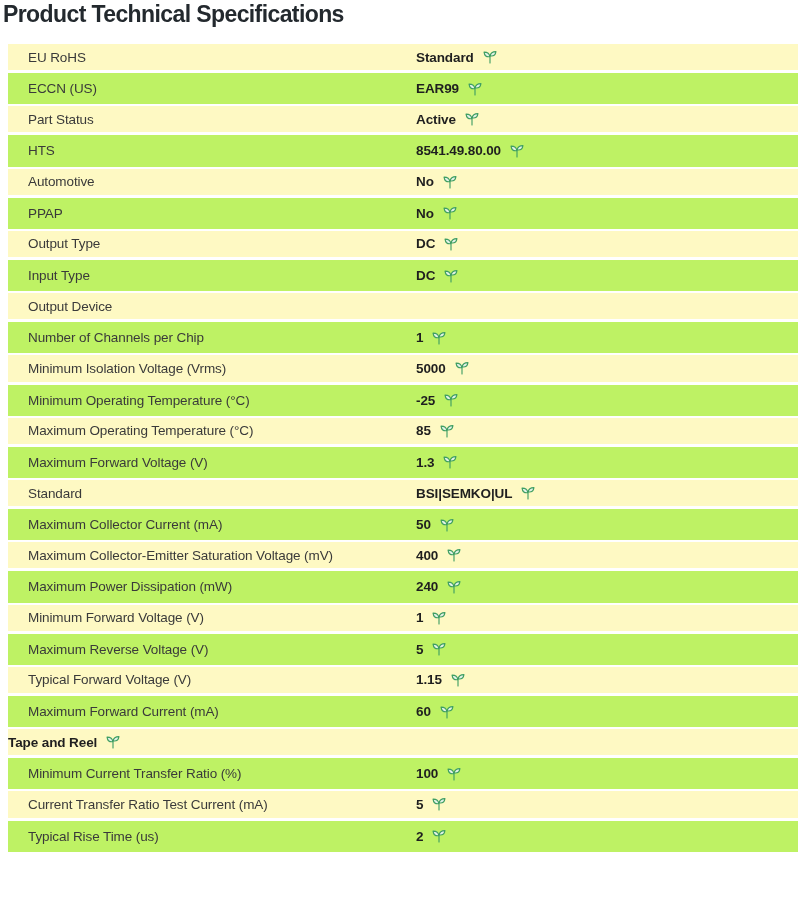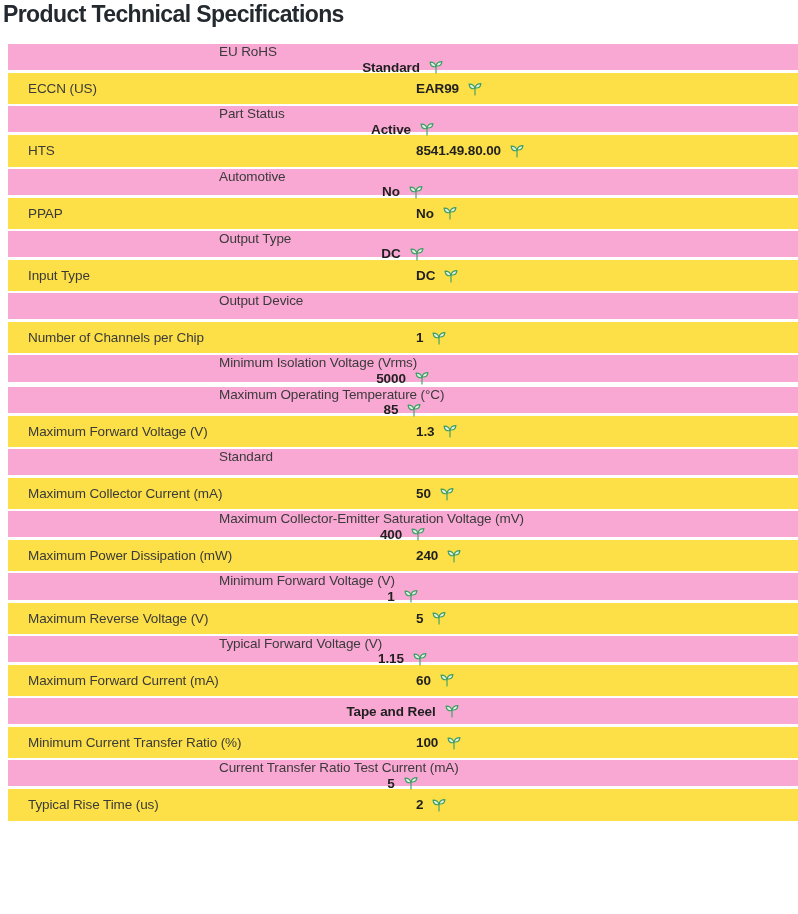--- a/index.html
+++ b/index.html
@@ -29,27 +29,26 @@
   }
   .spec-table {
     margin-left: 8px;
     width: 790px;
   }
   .spec-row {
     height: 31.15px;
     box-sizing: border-box;
     display: flex;
     align-items: center;
-    background: #fde047;
+    background: #bef264;
   }
   .spec-row.striped {
-    background: #f9a8d4;
+    background: #fef9c3;
     border-top: 2px solid #ffffff;
     border-bottom: 3px solid #ffffff;
-    flex-direction: column;
   }
   .spec-label {
     width: 408px;
     box-sizing: border-box;
     padding-left: 20px;
     font-size: 13.5px;
     letter-spacing: -0.1px;
     color: #3a3a3a;
     white-space: nowrap;
   }
@@ -218,20 +217,33 @@
       <span class="sprout-icon" hidden="">
         <svg viewBox="0 0 24 24" width="16" height="16" fill="none" stroke="#3f9e63" stroke-width="1.7" stroke-linejoin="round" stroke-linecap="round">
           <path d="M12 21 C12 16 12 13.5 12 11.2"></path>
           <path d="M11.6 11.6 C6.4 12.1 3.6 9.4 3.1 4.6 C8.2 4.5 11.6 7.1 11.6 11.6 Z" fill="#e2f2e8"></path>
           <path d="M12.4 10.4 C17.2 10.9 20.4 8.3 20.9 3.9 C16 3.8 12.4 6.3 12.4 10.4 Z" fill="#e2f2e8"></path>
         </svg>
       </span>
     </div>
   </div>
 
+  <div class="spec-row">
+    <div class="spec-label">Minimum Operating Temperature (°C)</div>
+    <div class="spec-value">
+      <span class="value-text">-25</span>
+      <span class="sprout-icon" hidden="">
+        <svg viewBox="0 0 24 24" width="16" height="16" fill="none" stroke="#3f9e63" stroke-width="1.7" stroke-linejoin="round" stroke-linecap="round">
+          <path d="M12 21 C12 16 12 13.5 12 11.2"></path>
+          <path d="M11.6 11.6 C6.4 12.1 3.6 9.4 3.1 4.6 C8.2 4.5 11.6 7.1 11.6 11.6 Z" fill="#e2f2e8"></path>
+          <path d="M12.4 10.4 C17.2 10.9 20.4 8.3 20.9 3.9 C16 3.8 12.4 6.3 12.4 10.4 Z" fill="#e2f2e8"></path>
+        </svg>
+      </span>
+    </div>
+  </div>
 
   <div class="spec-row striped">
     <div class="spec-label">Maximum Operating Temperature (°C)</div>
     <div class="spec-value">
       <span class="value-text">85</span>
       <span class="sprout-icon" hidden="">
         <svg viewBox="0 0 24 24" width="16" height="16" fill="none" stroke="#3f9e63" stroke-width="1.7" stroke-linejoin="round" stroke-linecap="round">
           <path d="M12 21 C12 16 12 13.5 12 11.2"></path>
           <path d="M11.6 11.6 C6.4 12.1 3.6 9.4 3.1 4.6 C8.2 4.5 11.6 7.1 11.6 11.6 Z" fill="#e2f2e8"></path>
           <path d="M12.4 10.4 C17.2 10.9 20.4 8.3 20.9 3.9 C16 3.8 12.4 6.3 12.4 10.4 Z" fill="#e2f2e8"></path>
@@ -251,20 +263,30 @@
           <path d="M12.4 10.4 C17.2 10.9 20.4 8.3 20.9 3.9 C16 3.8 12.4 6.3 12.4 10.4 Z" fill="#e2f2e8"></path>
         </svg>
       </span>
     </div>
   </div>
 
 
 
   <div class="spec-row striped">
     <div class="spec-label">Standard</div>
+    <div class="spec-value">
+      <span class="value-text">BSI|SEMKO|UL</span>
+      <span class="sprout-icon" hidden="">
+        <svg viewBox="0 0 24 24" width="16" height="16" fill="none" stroke="#3f9e63" stroke-width="1.7" stroke-linejoin="round" stroke-linecap="round">
+          <path d="M12 21 C12 16 12 13.5 12 11.2"></path>
+          <path d="M11.6 11.6 C6.4 12.1 3.6 9.4 3.1 4.6 C8.2 4.5 11.6 7.1 11.6 11.6 Z" fill="#e2f2e8"></path>
+          <path d="M12.4 10.4 C17.2 10.9 20.4 8.3 20.9 3.9 C16 3.8 12.4 6.3 12.4 10.4 Z" fill="#e2f2e8"></path>
+        </svg>
+      </span>
+    </div>
   </div>
 
   <div class="spec-row">
     <div class="spec-label">Maximum Collector Current (mA)</div>
     <div class="spec-value">
       <span class="value-text">50</span>
       <span class="sprout-icon" hidden="">
         <svg viewBox="0 0 24 24" width="16" height="16" fill="none" stroke="#3f9e63" stroke-width="1.7" stroke-linejoin="round" stroke-linecap="round">
           <path d="M12 21 C12 16 12 13.5 12 11.2"></path>
           <path d="M11.6 11.6 C6.4 12.1 3.6 9.4 3.1 4.6 C8.2 4.5 11.6 7.1 11.6 11.6 Z" fill="#e2f2e8"></path>

